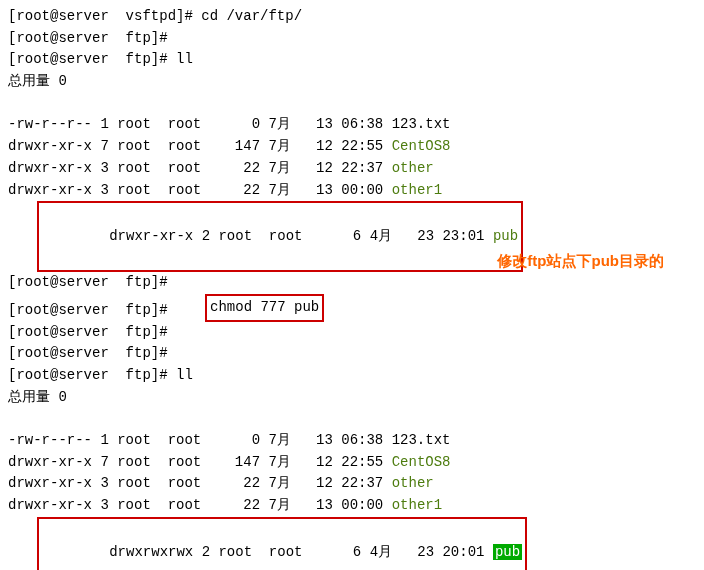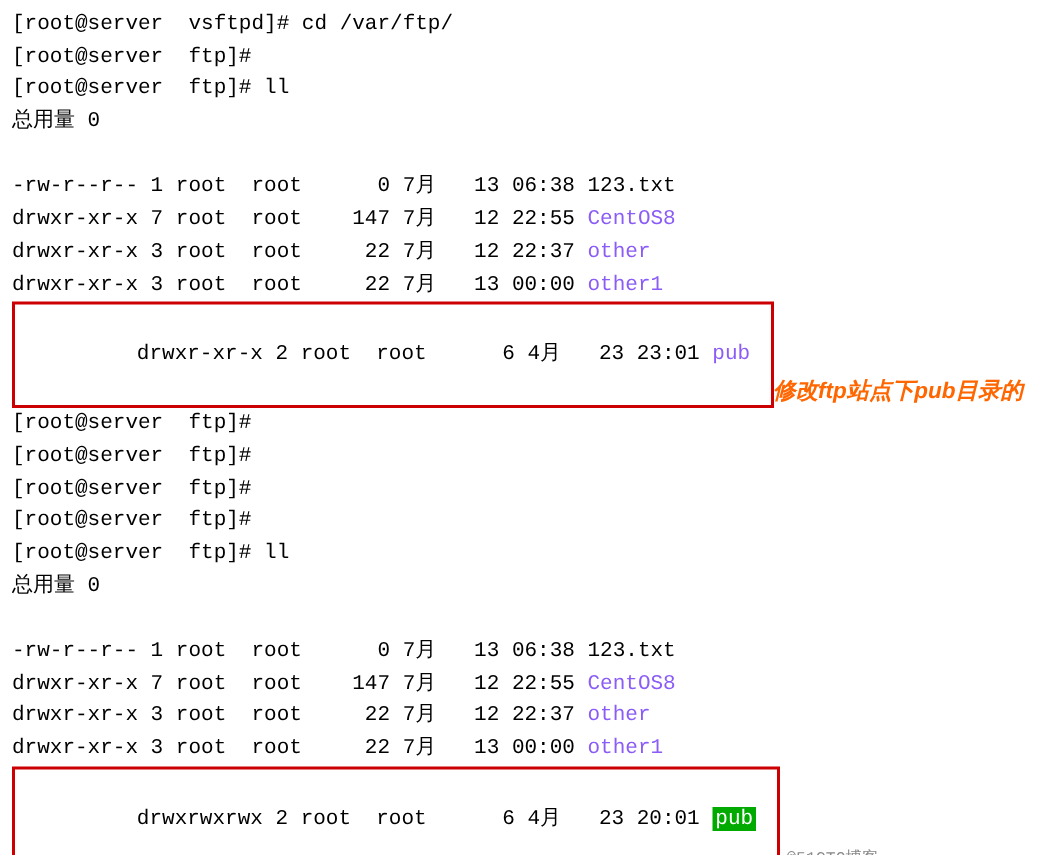--- a/index.html
+++ b/index.html
@@ -26,33 +26,34 @@
 
     .line {
       white-space: pre;
       line-height: 1.55;
       display: flex;
       align-items: flex-end;
       flex-wrap: wrap;
     }
 
     .blue {
-      color: #8b5cf6;
+      color: #4d7c0f;
     }
 
     .green-bg {
       background-color: #00aa00;
       color: #ffffff;
       padding: 0 2px;
     }
 
     .boxed {
       border: 2px solid #cc0000;
       display: inline-block;
-      padding: 1px 14px;
+      padding: 1px 3px;
+      margin-left: 29px;
     }
 
     .terminal-content {
       position: relative;
     }
 
     .note-block {
       position: absolute;
       right: 10px;
       top: 240px;
@@ -108,21 +109,21 @@
       <span class="boxed">
         <span>drwxr-xr-x 2 root  root      6 4月   23 23:01 </span><span class="blue">pub</span>
       </span>
     </div>
 
     <div class="line">
       <span>[root@server  ftp]#</span>
     </div>
 
     <div class="line">
-      <span>[root@server  ftp]# </span>
+      <span>[root@server  ftp]# </span><span class="boxed"><span>chmod 777 pub</span></span>
     </div>
 
     <div class="line">
       <span>[root@server  ftp]#</span>
     </div>
 
     <div class="line">
       <span>[root@server  ftp]#</span>
     </div>
 
@@ -152,18 +153,18 @@
       <span>drwxr-xr-x 3 root  root     22 7月   13 00:00 </span><span class="blue">other1</span>
     </div>
 
     <div class="line" style="position:relative;">
       <span class="boxed">
         <span>drwxrwxrwx 2 root  root      6 4月   23 20:01 </span><span class="green-bg">pub</span>
       </span>
       <span style="color:#888; font-size:11px; margin-left:4px;">@51CTO博客</span>
     </div>
 
-    <div class="note-block" style="position:absolute; right:14px; top:244px;font-style:italic;">
+    <div class="note-block" style="position:absolute; right:32px; top:244px;">
       <div>修改ftp站点下pub目录的</div>
     </div>
 
   </div>
 </div>
 
 </body></html>

